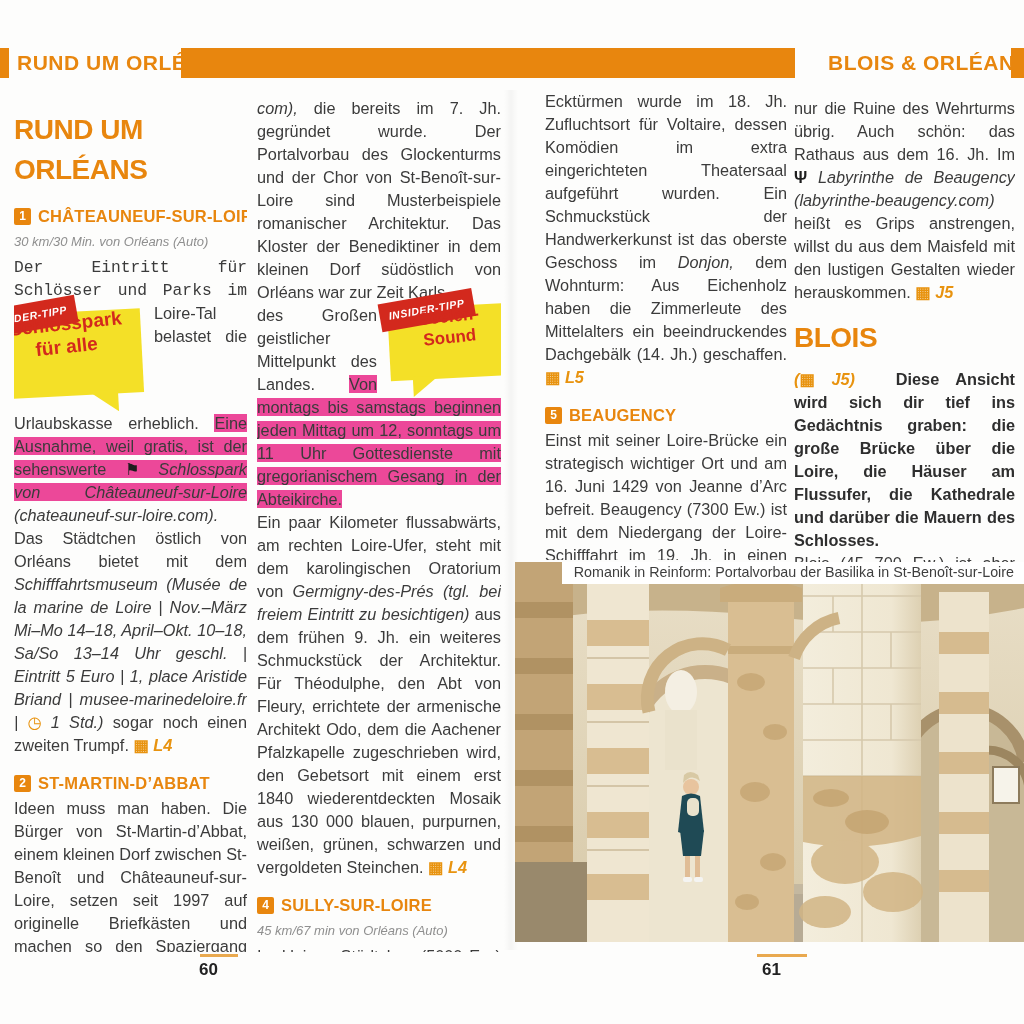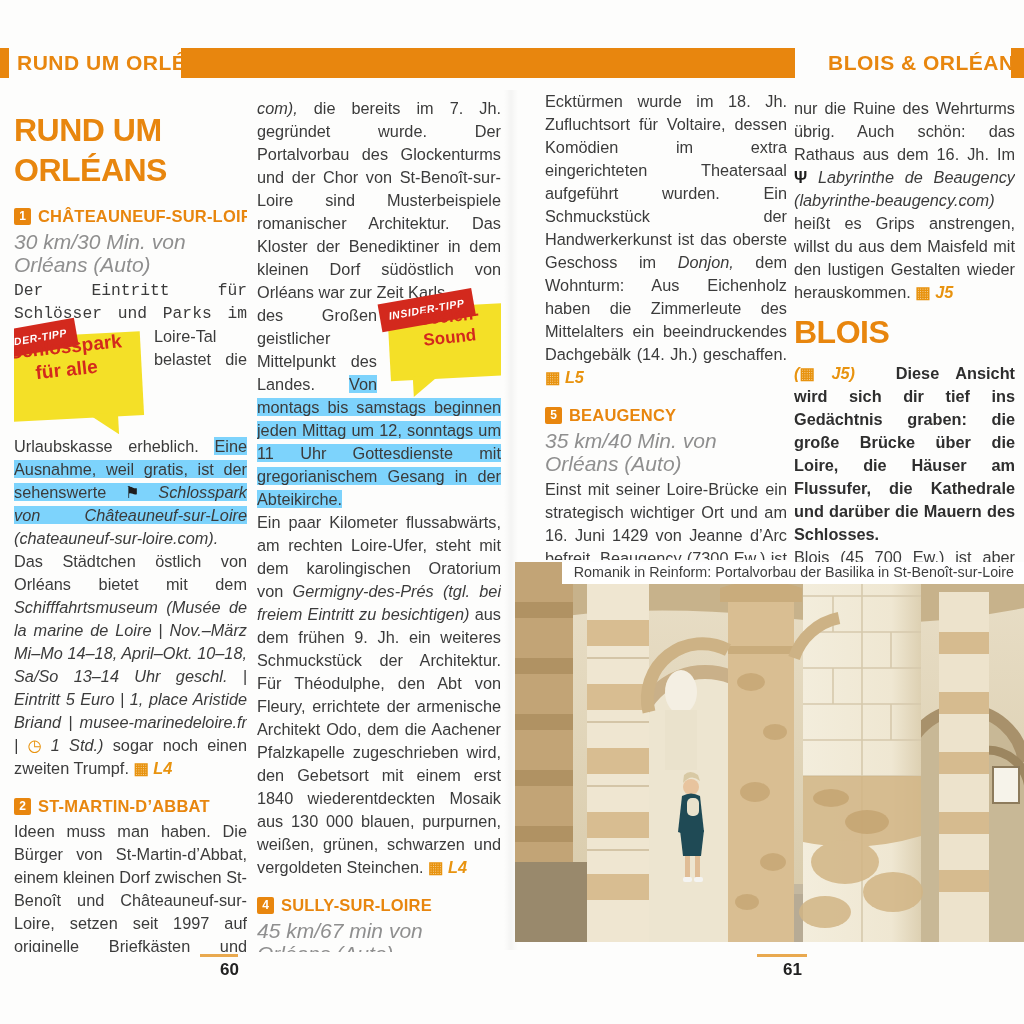--- a/index.html
+++ b/index.html
@@ -14,32 +14,32 @@
   .hdr-title{position:absolute;top:51px;font-size:21px;font-weight:bold;color:#E8860E;letter-spacing:.5px;white-space:nowrap;}
   #hdr-title-left{left:17px;}
   #hdr-title-right{left:828px;}
   #hdr-bar{position:absolute;left:181px;top:48px;width:614px;height:30px;background:#E8860E;}
   
   .col{position:absolute;text-align:justify;font-size:16.3px;line-height:23px;color:#3b3b3b;}
   #col1{left:14px;top:108px;width:233px;height:844px;overflow:hidden;}
   #col2{left:257px;top:97px;width:244px;height:855px;overflow:hidden;}
   #col3{left:545px;top:90px;width:242px;height:470px;overflow:hidden;}
   #col4{left:794px;top:97px;width:221px;height:470px;overflow:hidden;}
-  .page-title{font-size:32px;line-height:40px;font-weight:800;color:#E8860E;margin:2px 0 14px;text-align:left;letter-spacing:-.5px;}
-  .blois-title{margin:8px 0 10px;}
+  .page-title{font-size:28px;line-height:40px;font-weight:800;color:#E8860E;margin:2px 0 14px;text-align:left;letter-spacing:-.5px;}
+  .blois-title{margin:14px 0 10px;}
   .section-head{display:flex;align-items:center;gap:7px;margin:15px 0 2px;text-align:left;}
   .sec-num{width:17px;height:17px;background:#E8860E;color:#fff;font-size:12px;font-weight:bold;
     display:flex;align-items:center;justify-content:center;border-radius:2px;flex:none;}
   .sec-title{color:#E8860E;font-weight:bold;font-size:16.5px;letter-spacing:.2px;white-space:nowrap;}
-  .sub{font-style:italic;color:#8f8f8f;margin:1px 0 3px;text-align:left;font-size:21px;}
+  .sub{font-style:italic;color:#8f8f8f;margin:1px 0 3px;text-align:left;font-size:13px;}
   p.body{margin:0;}
   .force-just{text-align-last:justify;font-family:Liberation Mono, monospace;}
   .s-i{font-style:italic;}
   .s-b{font-weight:bold;color:#2e2e2e;margin-left:24px;}
-  .s-hl{background:#7dd3fc;}
+  .s-hl{background:#ec4899;}
   .s-ref{color:#E8930F;font-style:italic;font-weight:600;}
   .ic{font-style:normal;}
   .ic-map{color:#E8930F;}
   .ic-clock{color:#E8930F;}
   .ic-flag{color:#1d1d1d;}
   .ic-family{color:#1d1d1d;font-weight:bold;}
   
   .bubble{position:relative;background:#F4E027;transform:rotate(-3deg);display:block;}
   .bubble .ribbon{position:absolute;top:-11px;left:-8px;background:#D3291D;color:#fff;font-size:10.5px;
     font-weight:bold;font-style:italic;padding:2px 9px 3px;transform:rotate(-7deg);letter-spacing:.6px;white-space:nowrap;}
@@ -55,21 +55,21 @@
   #bubble2 .tail{bottom:-17px;left:22px;border-top:20px solid #F4E027;border-right:26px solid transparent;}
   
   #photo{position:absolute;left:515px;top:562px;width:509px;height:380px;overflow:hidden;z-index:5;background:#ec4899;}
   #photo svg{display:block;}
   #photo-caption{position:absolute;top:0;right:0;background:#fff;padding:2px 10px 4px 12px;
     font-size:14.3px;color:#3e3e3e;white-space:nowrap;z-index:6;}
   
   .pn-rule{position:absolute;height:3px;background:#E9A94F;top:954px;}
   #pn-rule-left{left:200px;width:38px;}
   #pn-rule-right{left:757px;width:50px;}
-  .pn{position:absolute;top:960px;font-weight:bold;font-size:17px;color:#222;width:40px;text-align:right;}
+  .pn{position:absolute;top:960px;font-weight:bold;font-size:17px;color:#222;width:40px;text-align:left;}
   #pn-left{left:199px;}
   #pn-right{left:762px;}
   
   #gutter{position:absolute;left:504px;top:90px;width:14px;height:860px;
     background:linear-gradient(to right,rgba(0,0,0,0),rgba(0,0,0,.035),rgba(0,0,0,0));}
 </style>
 </head>
 <body>
 
 <div id="hdr-sq-left" class="hdr-sq"></div>
@@ -130,21 +130,20 @@
   <p class="body"><span>Im kleinen Städtchen (5000 Ew.) südöstlich von Orléans fängt das von der Unesco in die Welterbeliste aufgenommene Gebiet des Loire-Tals an. Das aufwendig renovierte Wasserschloss </span></p>
 </div>
 
 <div id="col3" class="col">
   <p class="body"><span>Ecktürmen wurde im 18. Jh. Zufluchtsort für Voltaire, dessen Komödien im extra eingerichteten Theatersaal aufgeführt wurden. Ein Schmuckstück der Handwerkerkunst ist das oberste Geschoss im </span><span class="s-i">Donjon,</span><span> dem Wohnturm: Aus Eichenholz haben die Zimmerleute des Mittelalters ein beeindruckendes Dachgebälk (14. Jh.) geschaffen. </span><span class="s-ref ic ic-map">▦</span><span class="s-ref"> L5</span></p>
 
   <div class="section-head">
     <span class="sec-num">5</span>
     <span class="sec-title">BEAUGENCY</span>
   </div>
-  <div class="sub">35 km/40 Min. von Orléans (Auto)</div>
   <p class="body"><span>Einst mit seiner Loire-Brücke ein strategisch wichtiger Ort und am 16. Juni 1429 von Jeanne d’Arc befreit. Beaugency (7300 Ew.) ist mit dem Niedergang der Loire-Schifffahrt im 19. Jh. in einen Dornröschenschlaf gefallen. Perfekt, wenn du in aller Ruhe den mittelalterlichen Stadtkern durchstreifen willst. Von der romanischen Festung ist</span></p>
 </div>
 
 <div id="col4" class="col">
   <p class="body"><span>nur die Ruine des Wehrturms übrig. Auch schön: das Rathaus aus dem 16. Jh. Im </span><span class="ic ic-family">Ψ</span><span> </span><span class="s-i">Labyrinthe de Beaugency (labyrinthe-beaugency.com)</span><span> heißt es Grips anstrengen, willst du aus dem Maisfeld mit den lustigen Gestalten wieder herauskommen. </span><span class="s-ref ic ic-map">▦</span><span class="s-ref"> J5</span></p>
   <div class="page-title blois-title">BLOIS</div>
   <p class="body"><span class="s-ref">(</span><span class="s-ref ic ic-map">▦</span><span class="s-ref"> J5)</span><span class="s-b"> Diese Ansicht wird sich dir tief ins Gedächtnis graben: die große Brücke über die Loire, die Häuser am Flussufer, die Kathedrale und darüber die Mauern des Schlosses.</span></p>
   <p class="body"><span>Blois (45 700 Ew.) ist aber weit mehr als nur einstige Königsresidenz. Das wirst du feststellen, wenn du über die monumentale Treppe, den </span></p>
 </div>
 

